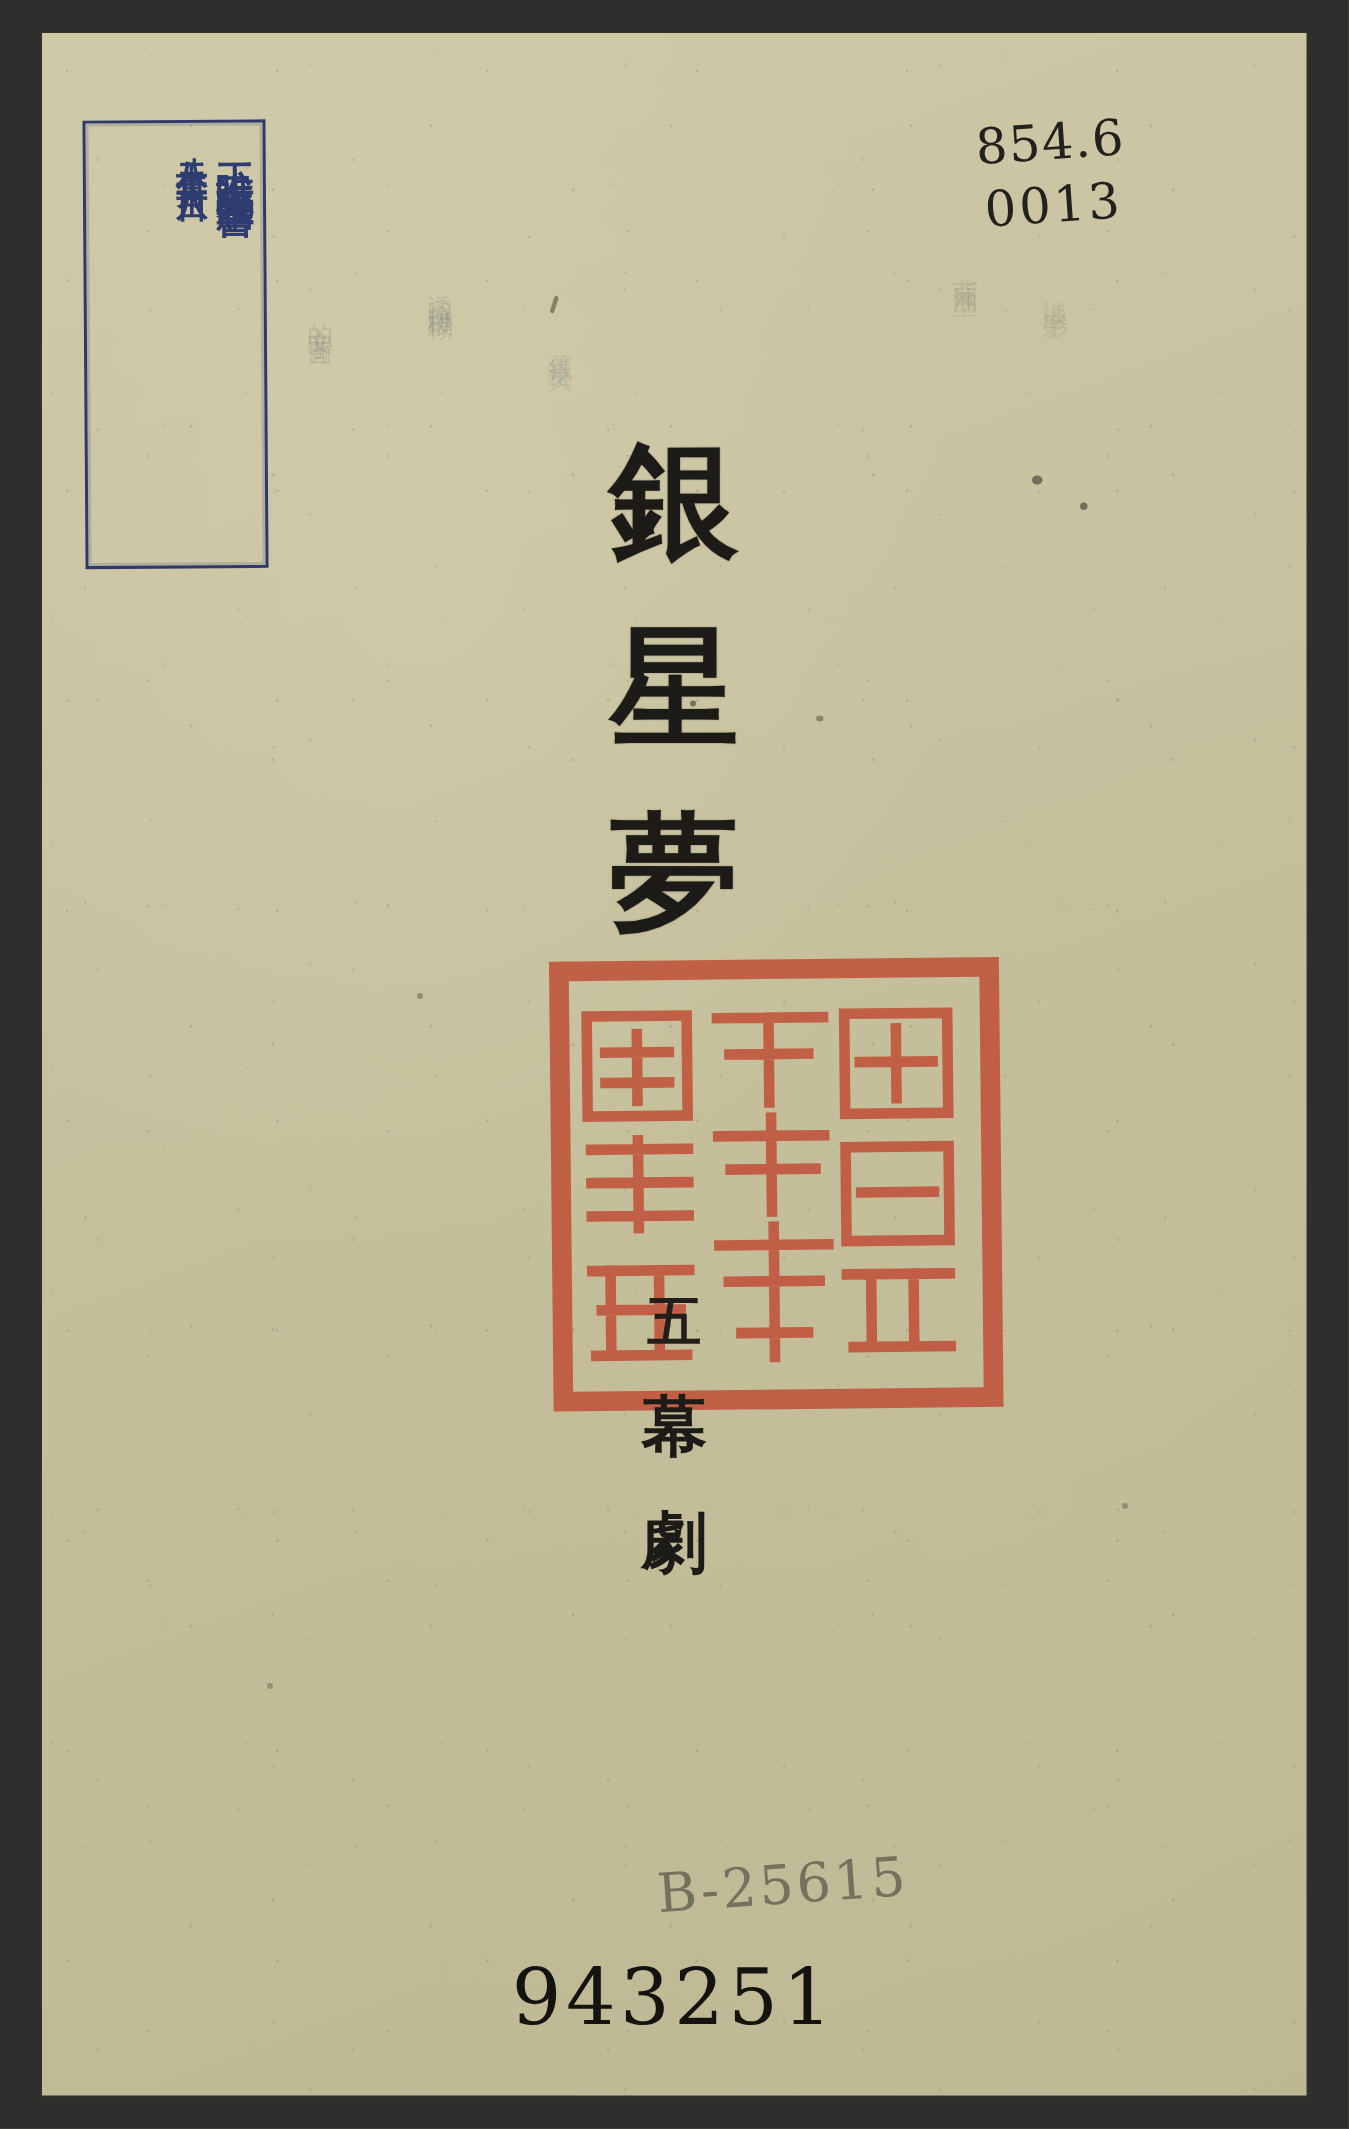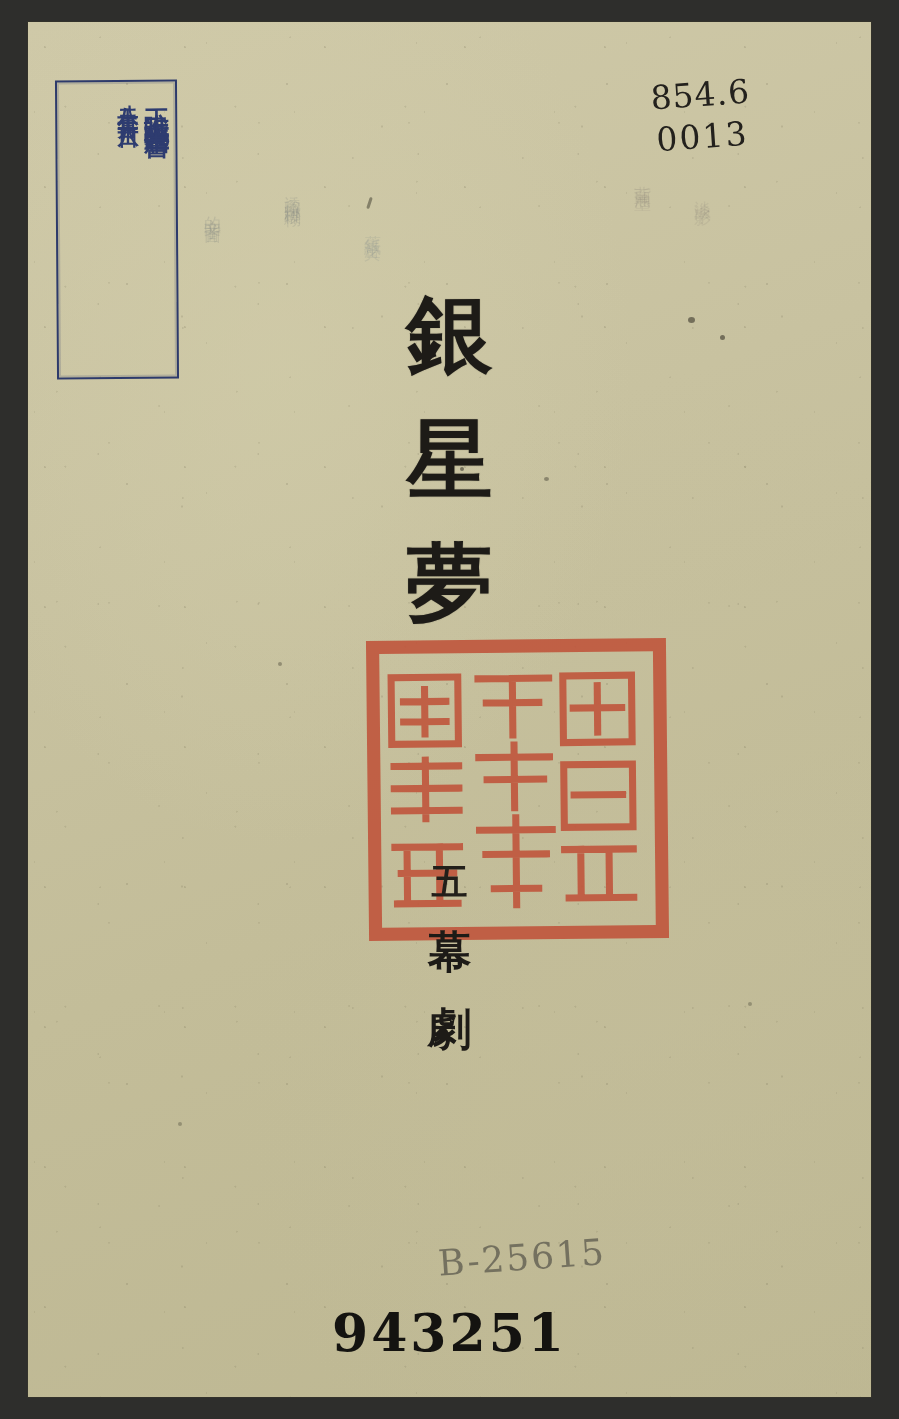--- a/index.html
+++ b/index.html
@@ -186,21 +186,21 @@
   .accession {
     position: absolute;
     left: 0;
     right: 0;
     top: 1280px;
     text-align: center;
     font-family: "DejaVu Serif", serif;
     font-size: 52px;
     letter-spacing: 3px;
     color: #141310;
-    font-weight: 700;
+    font-weight: 400;
   }
 
   
   .speck { position: absolute; border-radius: 50%; background: rgba(45,42,32,0.55); pointer-events: none; }
 </style>
 </head>
 <body>
 
 <div class="page">
   <div class="sheet">

